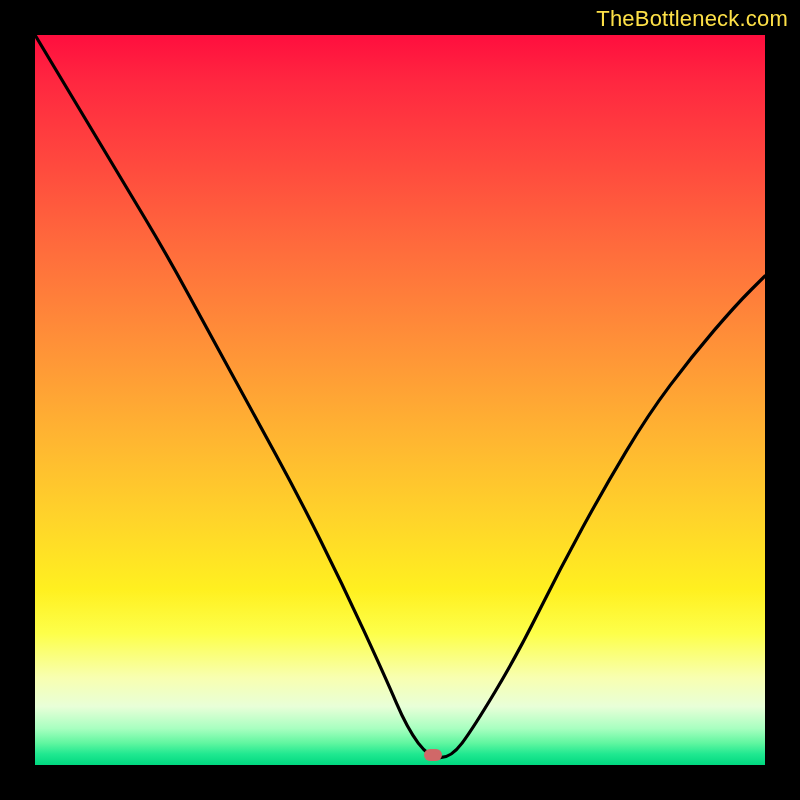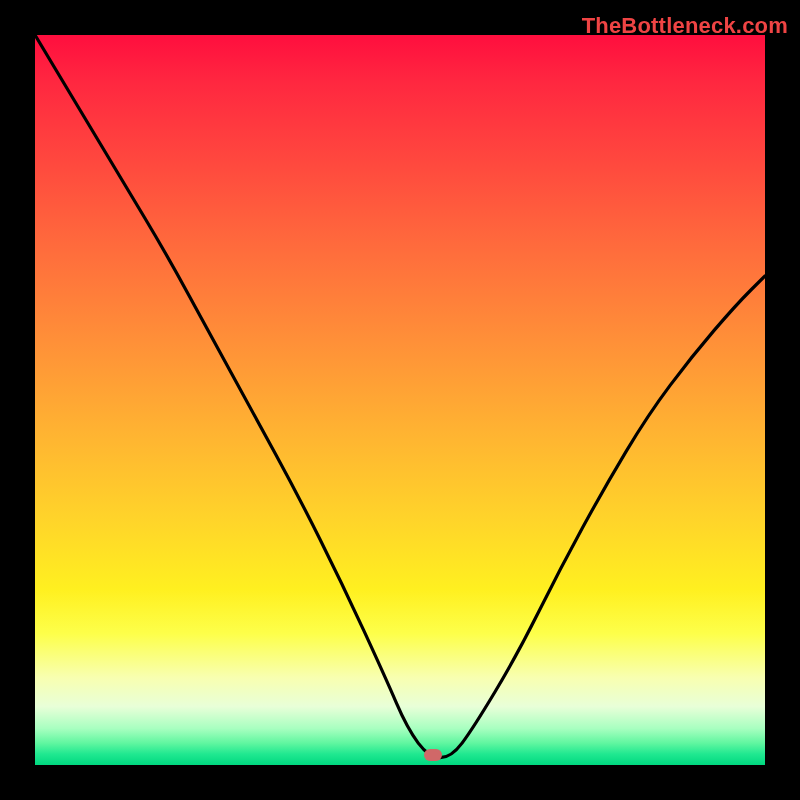--- a/index.html
+++ b/index.html
@@ -14,26 +14,25 @@
   .frame {
     position: relative;
     width: 800px;
     height: 800px;
     background: #000;
   }
   .watermark {
     position: absolute;
     top: 6px;
     right: 12px;
-    color: #ef4444;
+    color: #fde047;
     font-size: 22px;
-    font-weight: 700;
+    font-weight: 400;
     letter-spacing: 0.2px;
     z-index: 5;
-    margin-top: 7px;
   }
   .plot-area {
     position: absolute;
     left: 35px;
     top: 35px;
     width: 730px;
     height: 730px;
     overflow: hidden;
   }
   .gradient {

